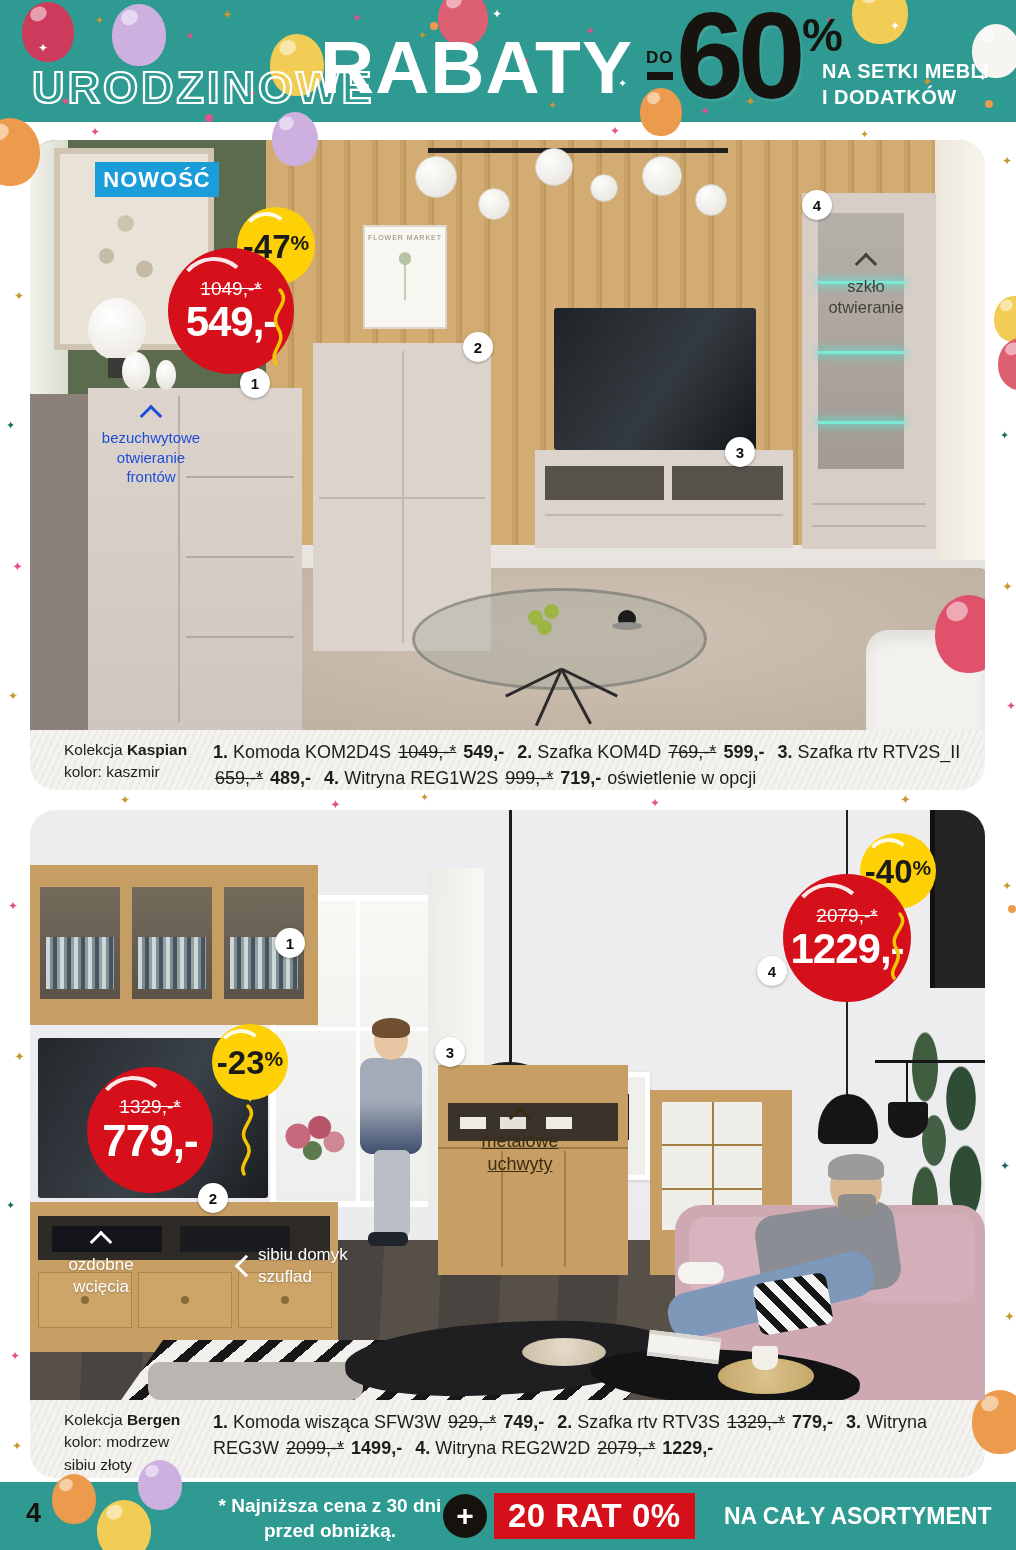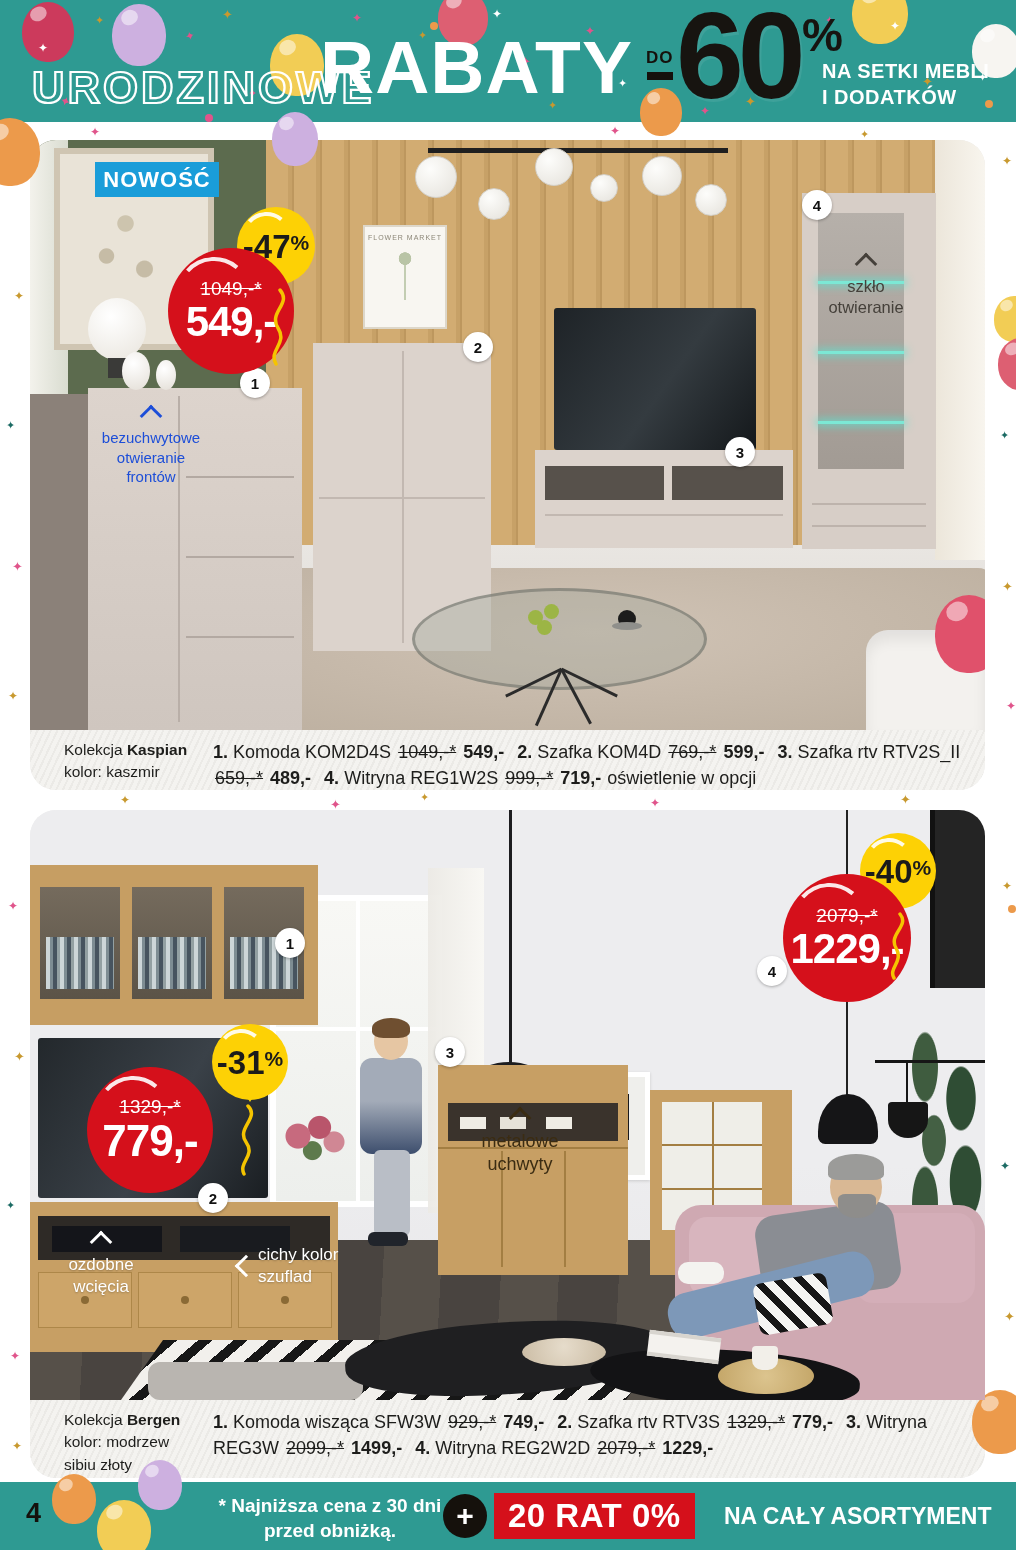--- a/index.html
+++ b/index.html
@@ -448,21 +448,21 @@
       <div class="s2-otto"></div>
       <div class="s2-tblA"></div>
       <div class="s2-tblB"></div>
       <div class="s2-bowl"></div>
       <div class="s2-mag"></div>
       <div class="s2-mat"></div>
       <div class="s2-cup"></div>
     </div>
 
     <div class="bbadge byellow" style="left:182px;top:214px;width:76px;height:76px;">
-      <span><span class="pct-val">-31</span><span class="pct-sign">%</span></span>
+      <span><span class="pct-val">-23</span><span class="pct-sign">%</span></span>
     </div>
     <svg class="bstring" style="left:198px;top:294px;" width="40" height="72" viewBox="0 0 40 72">
       <path d="M20,2 C32,14 8,24 18,38 C28,52 10,58 16,70" fill="none" stroke="#f5c400" stroke-width="3.5" stroke-linecap="round"></path>
     </svg>
     <div class="bbadge bred" style="left:57px;top:257px;width:126px;height:126px;">
       <span class="old-price">1329,-*</span>
       <span class="new-price big">779,-</span>
     </div>
     <div class="bbadge byellow" style="left:830px;top:23px;width:76px;height:76px;">
       <span><span class="pct-val">-40</span><span class="pct-sign">%</span></span>
@@ -471,33 +471,33 @@
       <path d="M20,2 C30,14 8,22 16,36 C24,50 8,56 14,66" fill="none" stroke="#f5c400" stroke-width="3.5" stroke-linecap="round"></path>
     </svg>
     <div class="bbadge bred" style="left:753px;top:64px;width:128px;height:128px;">
       <span class="old-price">2079,-*</span>
       <span class="new-price">1229,-</span>
     </div>
     <div class="mk" style="left:245px;top:118px;">1</div>
     <div class="mk" style="left:168px;top:373px;">2</div>
     <div class="mk" style="left:405px;top:227px;">3</div>
     <div class="mk" style="left:727px;top:146px;">4</div>
-    <div class="ann ann-dark" style="left:410px;top:300px;width:160px;color:#3b2c12;font-size:18px;">
+    <div class="ann ann-dark" style="left:410px;top:300px;width:160px;color:#3b2c12;font-size:18px;text-decoration:underline;">
       <div class="caret-up"></div>
       <span>metalowe</span><br>
       <span>uchwyty</span>
     </div>
     <div class="ann ann-white" style="left:5px;top:424px;width:132px;">
       <div class="caret-up"></div>
       <span>ozdobne</span><br>
       <span>wcięcia</span>
     </div>
     <div class="ann ann-white" style="left:228px;top:434px;width:150px;text-align:left;">
       <div class="caret-left" style="left:-20px;top:14px;"></div>
-      <span>cichy kolor</span><br>
+      <span>sibiu domyk</span><br>
       <span>szuflad</span>
     </div>
 
     <div class="caption caption2">
       <div class="cap-left">
         <span>Kolekcja</span>
         <b>Bergen</b><br>
         <span>kolor: modrzew</span><br>
         <span>sibiu złoty</span>
       </div>

